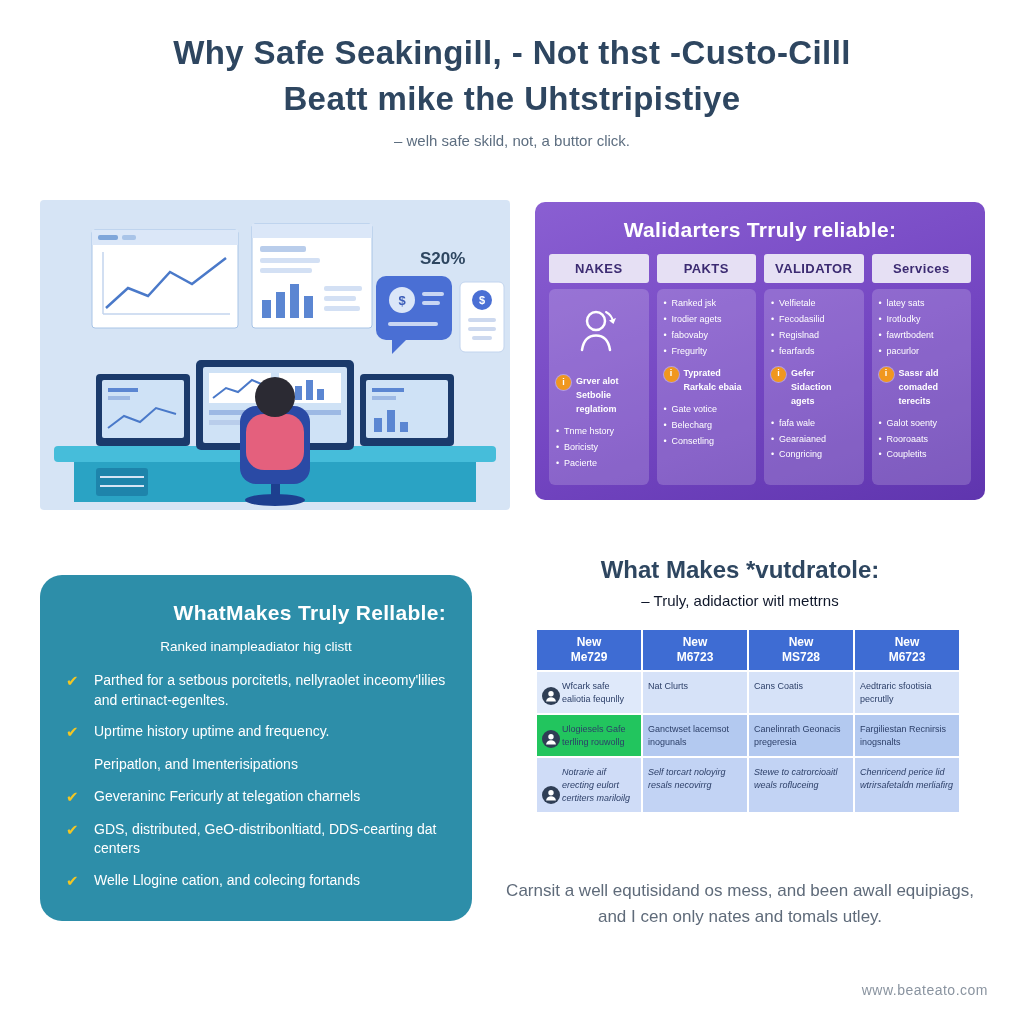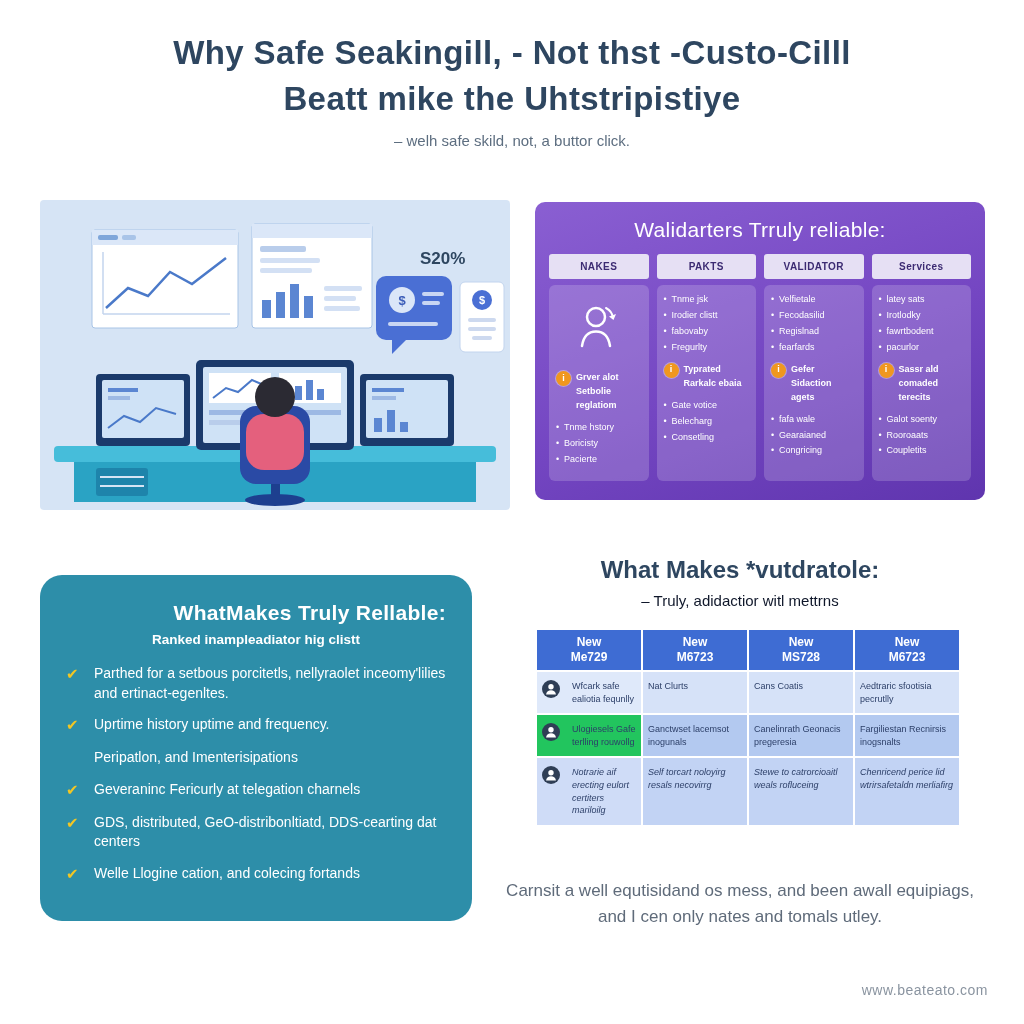--- a/index.html
+++ b/index.html
@@ -12,57 +12,57 @@
   .title { font-size:33px; font-weight:bold; color:#2e4660; line-height:1.4; letter-spacing:.4px; }
   .subtitle { margin-top:10px; font-size:15px; color:#5d6e80; }
 
   
   .illustration { position:absolute; left:40px; top:200px; width:470px; height:310px; }
 
   
   .validators { position:absolute; left:535px; top:202px; width:450px; height:298px;
     background:linear-gradient(160deg,#8a5fd2 0%,#7446c2 55%,#5f35ae 100%);
     border-radius:10px; padding:16px 14px; color:#fff; }
-  .validators-title { text-align:center; font-size:21px; font-weight:normal; margin-bottom:12px; letter-spacing:.3px; }
+  .validators-title { text-align:center; font-size:21px; font-weight:bold; margin-bottom:12px; letter-spacing:.3px; }
   .vcols { display:grid; grid-template-columns:repeat(4,1fr); gap:8px; }
-  .vcol-header { background:#e6e0f4; color:#3c2b72; font-weight:bold; font-size:10px; text-align:center;
+  .vcol-header { background:#e6e0f4; color:#3c2b72; font-weight:bold; font-size:13px; text-align:center;
     padding:7px 2px; border-radius:3px; letter-spacing:.4px; }
   .vcol-body { margin-top:6px; background:rgba(255,255,255,0.18); border-radius:6px; padding:8px 7px;
     min-height:196px; font-size:9px; line-height:1.55; }
   .vbullets { list-style:none; }
   .vbullets li { position:relative; padding-left:8px; margin-bottom:2px; }
   .vbullets li::before { content:"•"; position:absolute; left:0; top:0; }
   .vicon-box { display:flex; justify-content:center; padding:8px 0 10px; }
   .vnote { display:flex; gap:5px; align-items:flex-start; margin:8px 0; font-weight:bold; }
   .vinfo { flex:0 0 auto; width:15px; height:15px; border-radius:50%; background:#f0971f; color:#fff;
     font-size:9px; font-weight:bold; display:flex; align-items:center; justify-content:center;
     box-shadow:0 0 0 1px rgba(255,255,255,.35); }
 
   
   .reliable { position:absolute; left:40px; top:575px; width:432px; height:346px; background:#2d8ea9;
     border-radius:22px; color:#fff; padding:26px 26px; }
   .reliable-title { text-align:right; font-size:21px; font-weight:bold; letter-spacing:.3px; }
-  .reliable-sub { text-align:center; font-size:13.5px; font-weight:bold; margin-top:7px; margin-bottom:17px; }
+  .reliable-sub { text-align:center; font-size:13.5px; font-weight:normal; margin-top:14px; margin-bottom:17px; }
   .ritem { display:flex; gap:10px; margin-bottom:12px; font-size:14px; line-height:1.4; }
   .rcheck { color:#f3c623; font-size:15px; width:18px; flex:0 0 auto; font-family:"DejaVu Sans",sans-serif; }
   .ritem.nocheck { padding-left:28px; }
 
   
   .metrics-title { position:absolute; left:505px; top:556px; width:470px; text-align:center;
     font-size:24px; font-weight:bold; color:#2e4660; }
   .metrics-sub { position:absolute; left:505px; top:592px; width:470px; text-align:center;
     font-size:15px; color:#0f172a; }
   .mtable { position:absolute; left:535px; top:628px; width:426px; border-collapse:separate;
     border-spacing:2px; background:#fff; table-layout:fixed; }
   .mtable th { background:#3e6cd3; color:#fff; font-size:12px; font-weight:bold; padding:5px 4px; line-height:1.25; }
   .mtable td { font-size:9px; color:#2c3f68; padding:8px 5px; vertical-align:top; line-height:1.4; }
   tr.r1 td { background:#d6e2f8; } tr.r1 td.c1 { background:#dfe9fa; }
   tr.r2 td { background:#b3c9f0; } tr.r2 td.c1 { background:#22c55e; }
   tr.r3 td { background:#c2d3f4;font-style:italic; } tr.r3 td.c1 { background:#cfdcf7; }
-  .cell1 { display:flex; gap:12px; align-items:flex-start; }
+  .cell1 { display:flex; gap:2px; align-items:flex-end; }
   .prow-icon { flex:0 0 auto; }
 
   .caption { position:absolute; left:505px; top:878px; width:470px; text-align:center; font-size:17px;
     color:#5f6b7a; line-height:1.55; }
   .website { position:absolute; right:36px; top:982px; font-size:14px; color:#8a94a0; letter-spacing:.5px; }
 </style>
 </head>
 <body>
 
 <div class="page">
@@ -197,22 +197,22 @@
             <li>Boricisty</li>
             <li>Pacierte</li>
           </ul>
         </div>
       </div>
 
       <div class="vcol">
         <div class="vcol-header">PAKTS</div>
         <div class="vcol-body">
           <ul class="vbullets">
-            <li>Tnme jsk</li>
-            <li>Irodier clistt</li>
+            <li>Ranked jsk</li>
+            <li>Irodier agets</li>
             <li>fabovaby</li>
             <li>Fregurlty</li>
           </ul>
           <div class="vnote">
             <span class="vinfo">i</span>
             <span>Typrated Rarkalc ebaia</span>
           </div>
           <ul class="vbullets">
             <li>Gate votice</li>
             <li>Belecharg</li>

